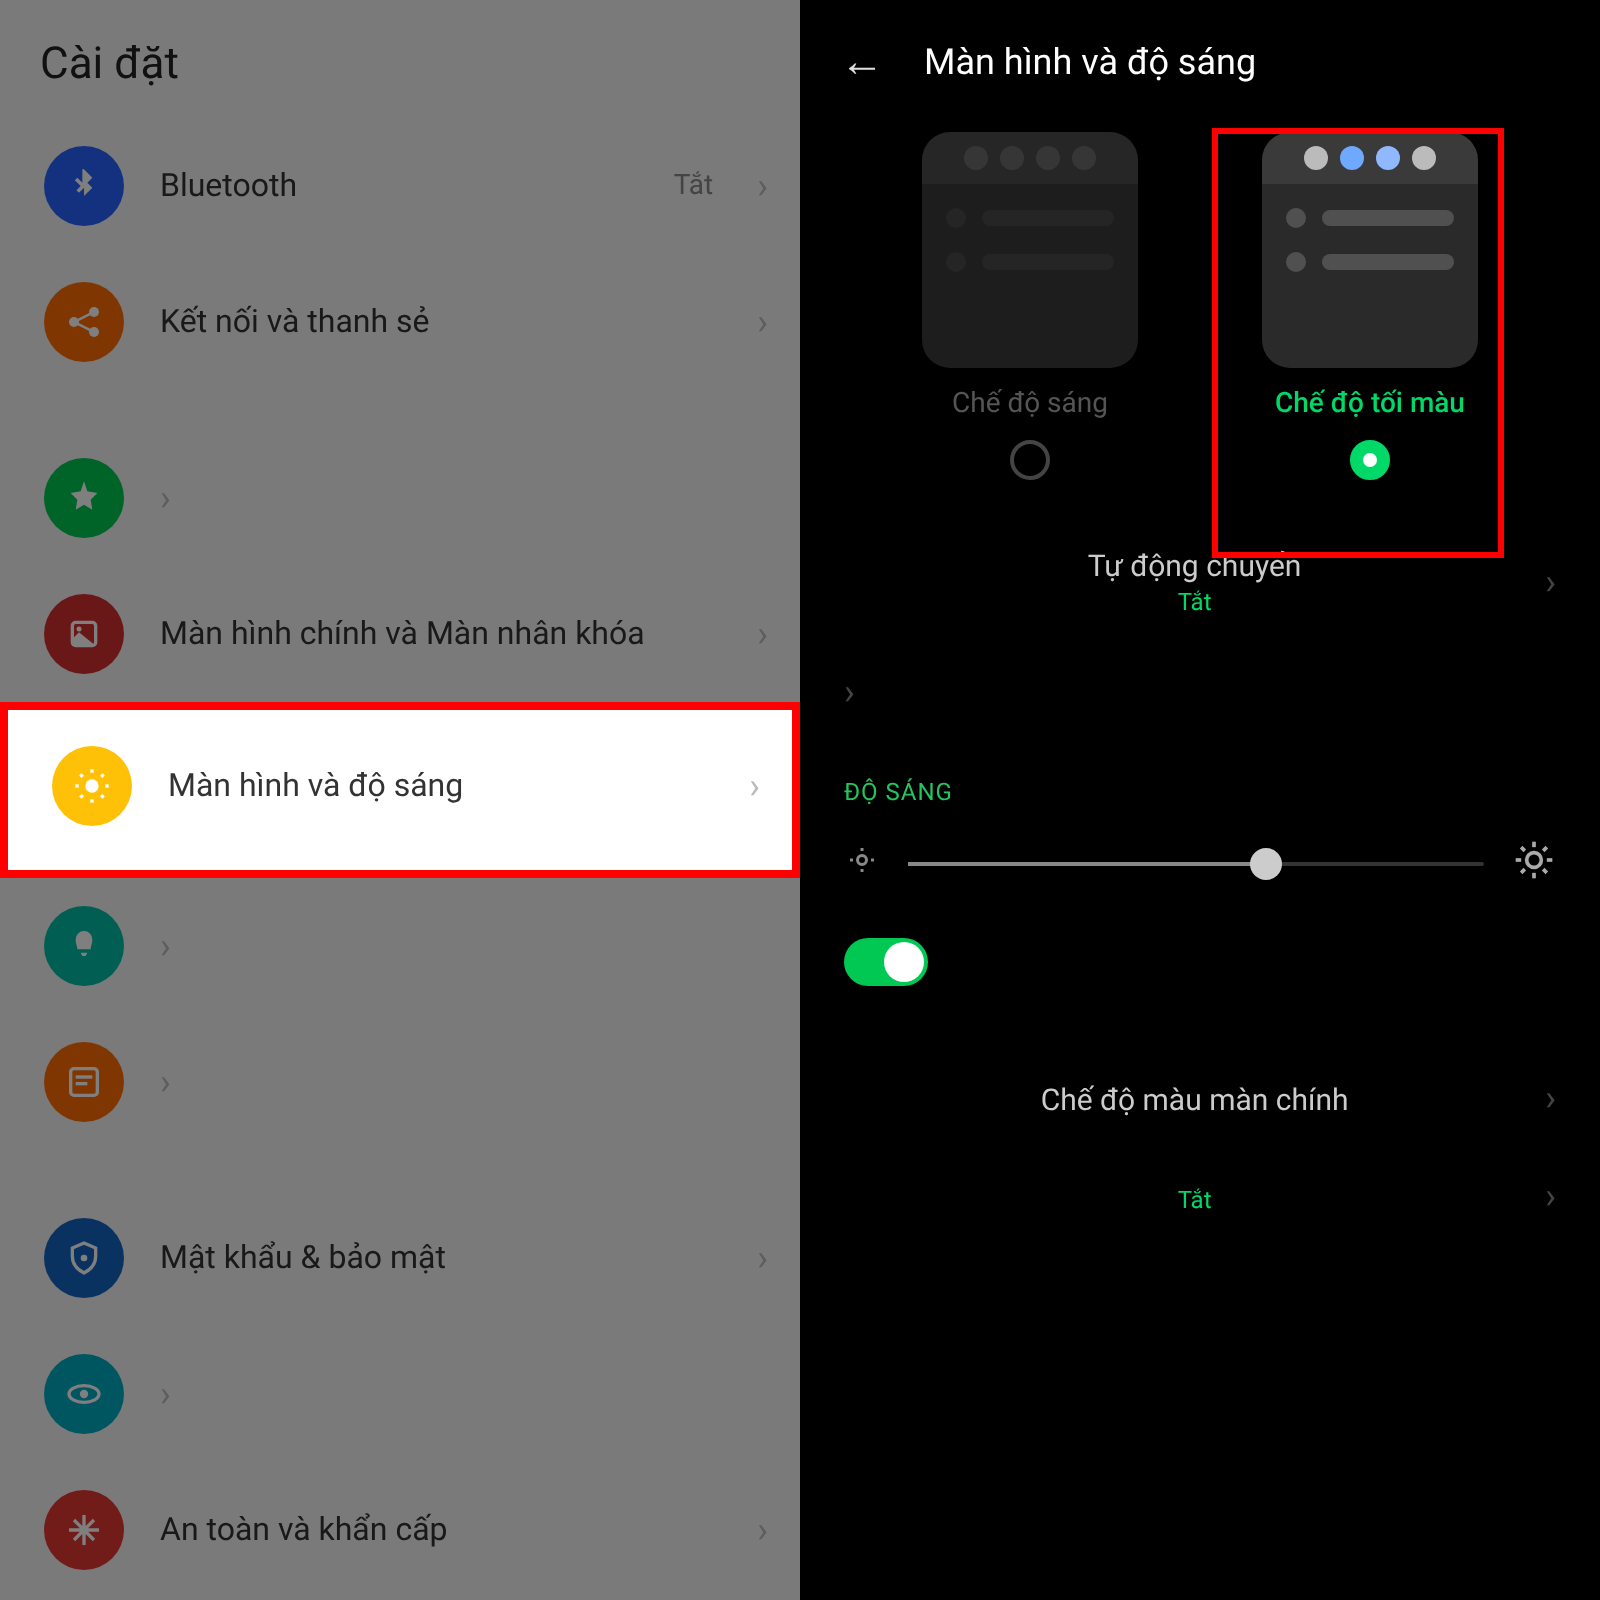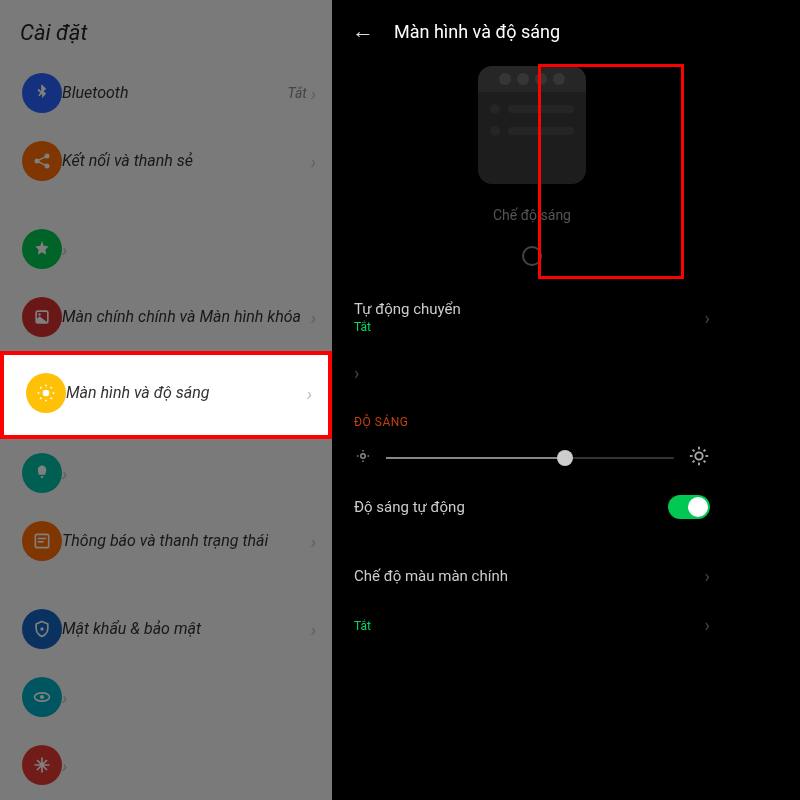--- a/index.html
+++ b/index.html
@@ -1,25 +1,25 @@
 <!DOCTYPE html>
 <html><head>
 <meta charset="utf-8">
 <style>
 * { margin: 0; padding: 0; box-sizing: border-box; font-family: -apple-system, BlinkMacSystemFont, "Segoe UI", Roboto, sans-serif; }
 body { width: 800px; height: 800px; display: flex; background: #000; overflow: hidden; }
 
-.left-panel { width: 332px; height: 800px; background: #f5f5f5; position: relative; font-style: italic; }
+.left-panel { width: 400px; height: 800px; background: #f5f5f5; position: relative; }
 .right-panel { width: 400px; height: 800px; background: #000; position: relative; }
 
 .dim-overlay { position: absolute; inset: 0; background: rgba(0,0,0,0.5); pointer-events: none; z-index: 5; }
 
 .hdr-left { padding: 20px 20px 14px 20px; font-size: 22px; color: #222; }
 
-.row { display: flex; align-items: center; padding: 14px 16px 14px 22px; position: relative; }
+.row { display: flex; align-items: center; padding: 14px 16px 14px 22px; gap: 18px; position: relative; }
 .row.highlighted { background: #fff; border: 4px solid #ff0000; z-index: 10; margin: 0; padding: 18px 16px 22px 22px; }
 .icn { width: 40px; height: 40px; border-radius: 50%; display: flex; align-items: center; justify-content: center; flex-shrink: 0; }
 .icn svg { width: 20px; height: 20px; fill: #fff; }
 .lbl { flex: 1; font-size: 16px; color: #333; line-height: 1.3; }
 .val { font-size: 14px; color: #888; margin-right: 4px; }
 .chev { color: #bbb; font-size: 18px; }
 
 .gap { height: 20px; }
 
 .bg-blue { background: #2962ff; }
@@ -32,21 +32,21 @@
 .bg-blue2 { background: #1565c0; }
 .bg-cyan { background: #00acc1; }
 .bg-red2 { background: #e53935; }
 
 
 .hdr-right { display: flex; align-items: center; padding: 18px 20px 16px 20px; gap: 20px; }
 .back { color: #ddd; font-size: 22px; }
 .hdr-title { color: #fff; font-size: 18px; }
 
 .mode-area { display: flex; justify-content: center; gap: 30px; padding: 6px 20px 20px 20px; position: relative; }
-.mode-box { display: flex; flex-direction: column; align-items: center; gap: 23px; width: 140px; }
+.mode-box { display: flex; flex-direction: column; align-items: center; gap: 10px; width: 140px; }
 .preview { width: 108px; height: 118px; border-radius: 14px; position: relative; overflow: hidden; }
 .preview.dark { background: #2a2a2a; }
 .preview.light { background: #4a4a4a; opacity: 0.4; }
 .pv-top { height: 26px; background: rgba(255,255,255,0.08); display: flex; align-items: center; justify-content: center; gap: 6px; }
 .preview.light .pv-top { background: rgba(255,255,255,0.12); }
 .dot { width: 12px; height: 12px; border-radius: 50%; background: #888; }
 .preview.dark .dot { background: #bbb; }
 .preview.dark .dot.on1 { background: #6fa8ff; }
 .preview.dark .dot.on2 { background: #8fb8ff; }
 .pv-row { display: flex; align-items: center; margin-top: 12px; padding: 0 12px; gap: 8px; }
@@ -56,26 +56,26 @@
 
 .mode-label { font-size: 14px; color: #555; }
 .mode-box.selected .mode-label { color: #00d968; font-weight: 500; }
 .radio { width: 20px; height: 20px; border-radius: 50%; border: 2px solid #444; }
 .mode-box.selected .radio { background: #00d968; border-color: #00d968; position: relative; }
 .mode-box.selected .radio::after { content:''; position:absolute; left:50%; top:50%; width:7px; height:7px; background:#fff; border-radius:50%; transform:translate(-50%,-50%); }
 
 .highlight-dark { position: absolute; border: 3px solid #ff0000; width: 146px; height: 215px; left: 206px; top: 64px; z-index: 2; pointer-events: none; }
 
 .rrow { padding: 14px 22px; display: flex; align-items: center; }
-.rrow .rl { flex: 1; }
+.rrow .rl { flex: 1; text-align: center; }
 .rrow .rt { color: #ccc; font-size: 15px; }
 .rrow .rv { color: #00d968; font-size: 12px; margin-top: 2px; }
 .rrow .chev2 { color: #444; font-size: 18px; }
 
-.sect { padding: 18px 22px 6px 22px; color: #c2410c; font-size: 12px; letter-spacing: 0.5px; }
+.sect { padding: 18px 22px 6px 22px; color: #22c55e; font-size: 12px; letter-spacing: 0.5px; }
 
 .bright-row { display: flex; align-items: center; padding: 10px 22px; gap: 14px; }
 .bicon { color: #888; }
 .slider { flex: 1; height: 2px; background: #333; position: relative; border-radius: 2px; }
 .slider .fill { position: absolute; left: 0; top: 0; height: 2px; background: #888; width: 62%; }
 .slider .thumb { position: absolute; left: 62%; top: 50%; width: 16px; height: 16px; background: #ccc; border-radius: 50%; transform: translate(-50%,-50%); }
 
 .toggle { width: 42px; height: 24px; background: #00c853; border-radius: 12px; position: relative; }
 .toggle::after { content:''; position: absolute; right: 2px; top: 2px; width: 20px; height: 20px; background: #fff; border-radius: 50%; }
 </style>
@@ -122,21 +122,21 @@
   </div>
 
   <div class="row">
     <div class="icn bg-red">
         <svg viewBox="0 0 24 24">
           <rect x="5" y="5" width="14" height="14" rx="2" fill="none" stroke="#fff" stroke-width="2"></rect>
           <circle cx="9" cy="9" r="1.5"></circle>
           <path d="M5 15l4-4 10 8H5z"></path>
         </svg>
       </div>
-    <div class="lbl">Màn chính chính và Màn hình khóa</div>
+    <div class="lbl">Màn hình chính và Màn nhân khóa</div>
     <div class="chev">›</div>
   </div>
 
   <div class="row highlighted">
     <div class="icn bg-yellow">
         <svg viewBox="0 0 24 24">
           <circle cx="12" cy="12" r="4"></circle>
           <g stroke="#fff" stroke-width="2">
             <line x1="12" y1="2" x2="12" y2="4"></line>
             <line x1="12" y1="20" x2="12" y2="22"></line>
@@ -163,21 +163,20 @@
   </div>
 
   <div class="row">
     <div class="icn bg-orange2">
         <svg viewBox="0 0 24 24">
           <rect x="4" y="4" width="16" height="16" rx="2" fill="none" stroke="#fff" stroke-width="2"></rect>
           <rect x="7" y="8" width="10" height="2"></rect>
           <rect x="7" y="12" width="7" height="2"></rect>
         </svg>
       </div>
-    <div class="lbl">Thông báo và thanh trạng thái</div>
     <div class="chev">›</div>
   </div>
 
   <div class="gap"></div>
 
   <div class="row">
     <div class="icn bg-blue2">
         <svg viewBox="0 0 24 24">
           <path d="M12 3l7 3v5c0 5-3 8-7 10-4-2-7-5-7-10V6z" fill="none" stroke="#fff" stroke-width="2"></path>
           <circle cx="12" cy="12" r="2"></circle>
@@ -196,20 +195,21 @@
       </div>
     <div class="chev">›</div>
   </div>
 
   <div class="row">
     <div class="icn bg-red2">
         <svg viewBox="0 0 24 24">
           <path d="M12 3v18M3 12h18M6 6l12 12M6 18L18 6" stroke="#fff" stroke-width="2"></path>
         </svg>
       </div>
+    <div class="lbl">An toàn và khẩn cấp</div>
     <div class="chev">›</div>
   </div>
 </div>
 
 <div class="right-panel">
   <div class="highlight-dark"></div>
 
   <div class="hdr-right">
     <div class="back">←</div>
     <div class="hdr-title">Màn hình và độ sáng</div>
@@ -230,20 +230,40 @@
           </div>
         <div class="pv-row">
             <div class="b"></div>
             <div class="ln"></div>
           </div>
       </div>
       <div class="mode-label">Chế độ sáng</div>
       <div class="radio"></div>
     </div>
 
+    <div class="mode-box selected">
+      <div class="preview dark">
+        <div class="pv-top">
+            <div class="dot"></div>
+            <div class="dot on1"></div>
+            <div class="dot on2"></div>
+            <div class="dot"></div>
+          </div>
+        <div class="pv-row">
+            <div class="b"></div>
+            <div class="ln"></div>
+          </div>
+        <div class="pv-row">
+            <div class="b"></div>
+            <div class="ln"></div>
+          </div>
+      </div>
+      <div class="mode-label">Chế độ tối màu</div>
+      <div class="radio"></div>
+    </div>
   </div>
 
   <div class="rrow">
     <div class="rl">
       <div class="rt">Tự động chuyển</div>
       <div class="rv">Tắt</div>
     </div>
     <div class="chev2">›</div>
   </div>
 
@@ -276,23 +296,20 @@
           <line x1="19" y1="12" x2="22" y2="12"></line>
           <line x1="5" y1="5" x2="7" y2="7"></line>
           <line x1="17" y1="17" x2="19" y2="19"></line>
           <line x1="5" y1="19" x2="7" y2="17"></line>
           <line x1="17" y1="7" x2="19" y2="5"></line>
         </svg>
     </div>
   </div>
 
   <div class="rrow">
-    <div class="rl">
-        <div class="rt">Độ sáng tự động</div>
-      </div>
     <div class="toggle"></div>
   </div>
 
   <div style="height:18px"></div>
 
   <div class="rrow">
     <div class="rl">
         <div class="rt">Chế độ màu màn chính</div>
       </div>
     <div class="chev2">›</div>

